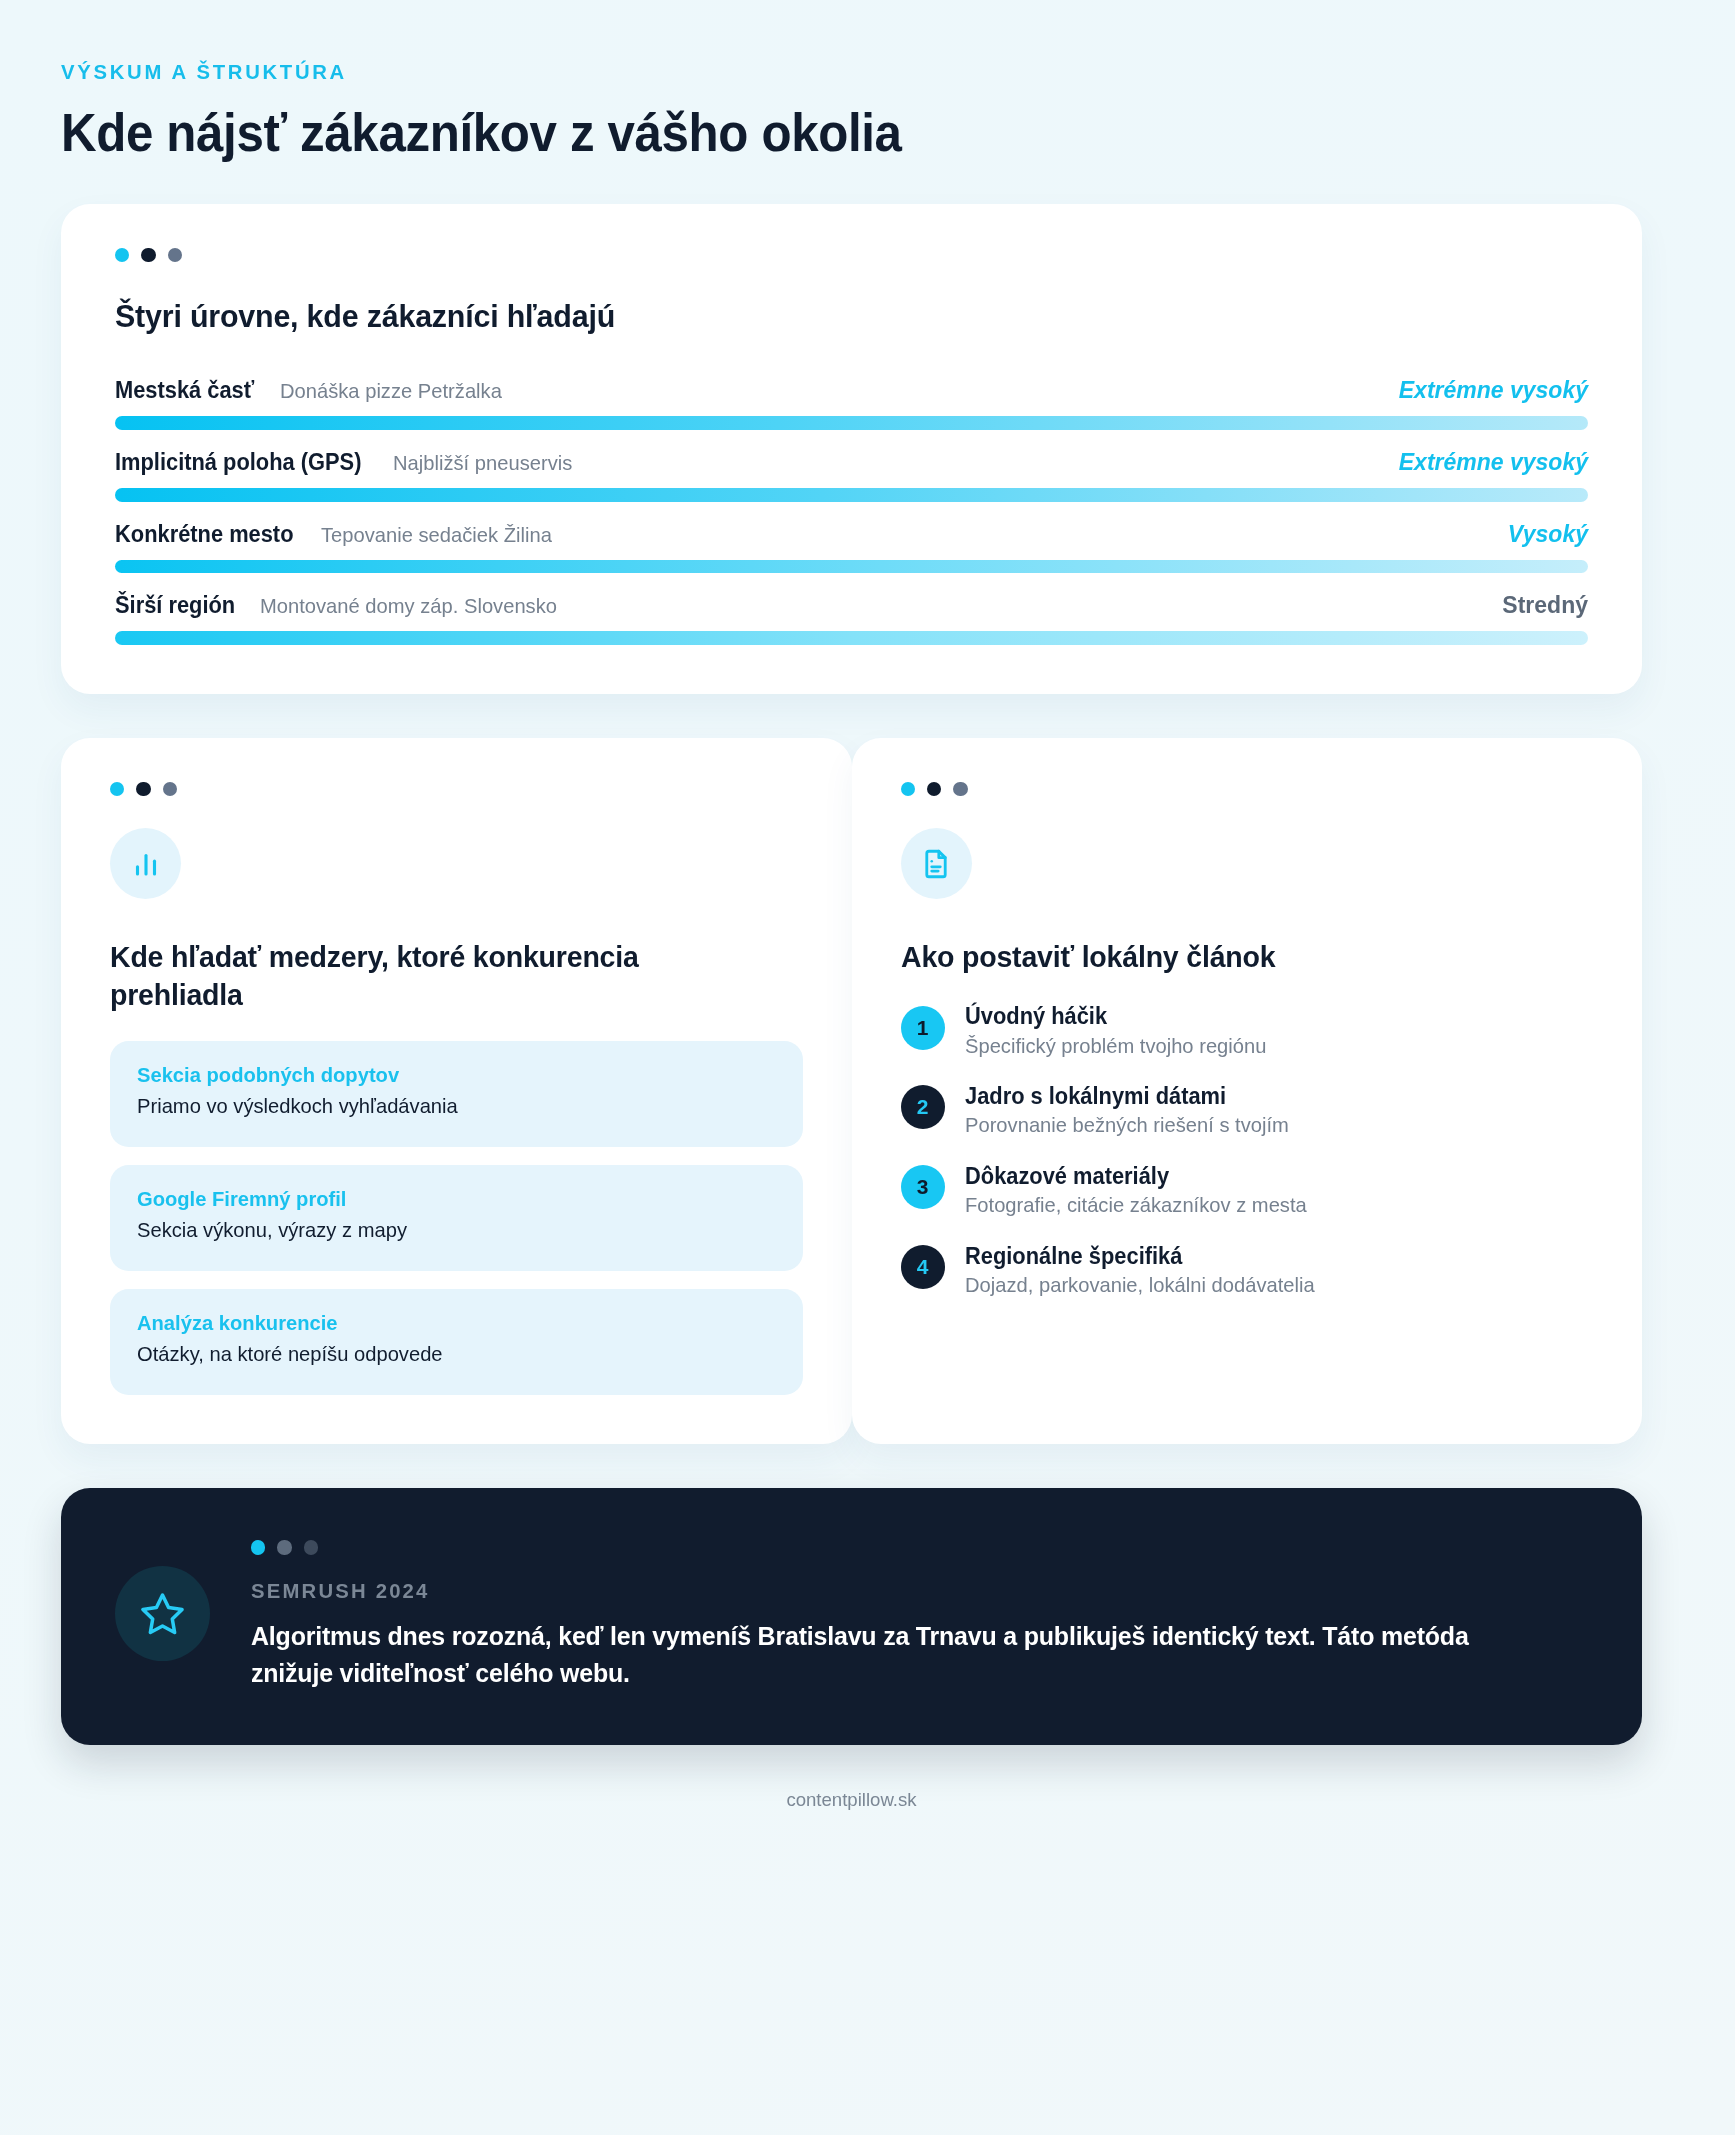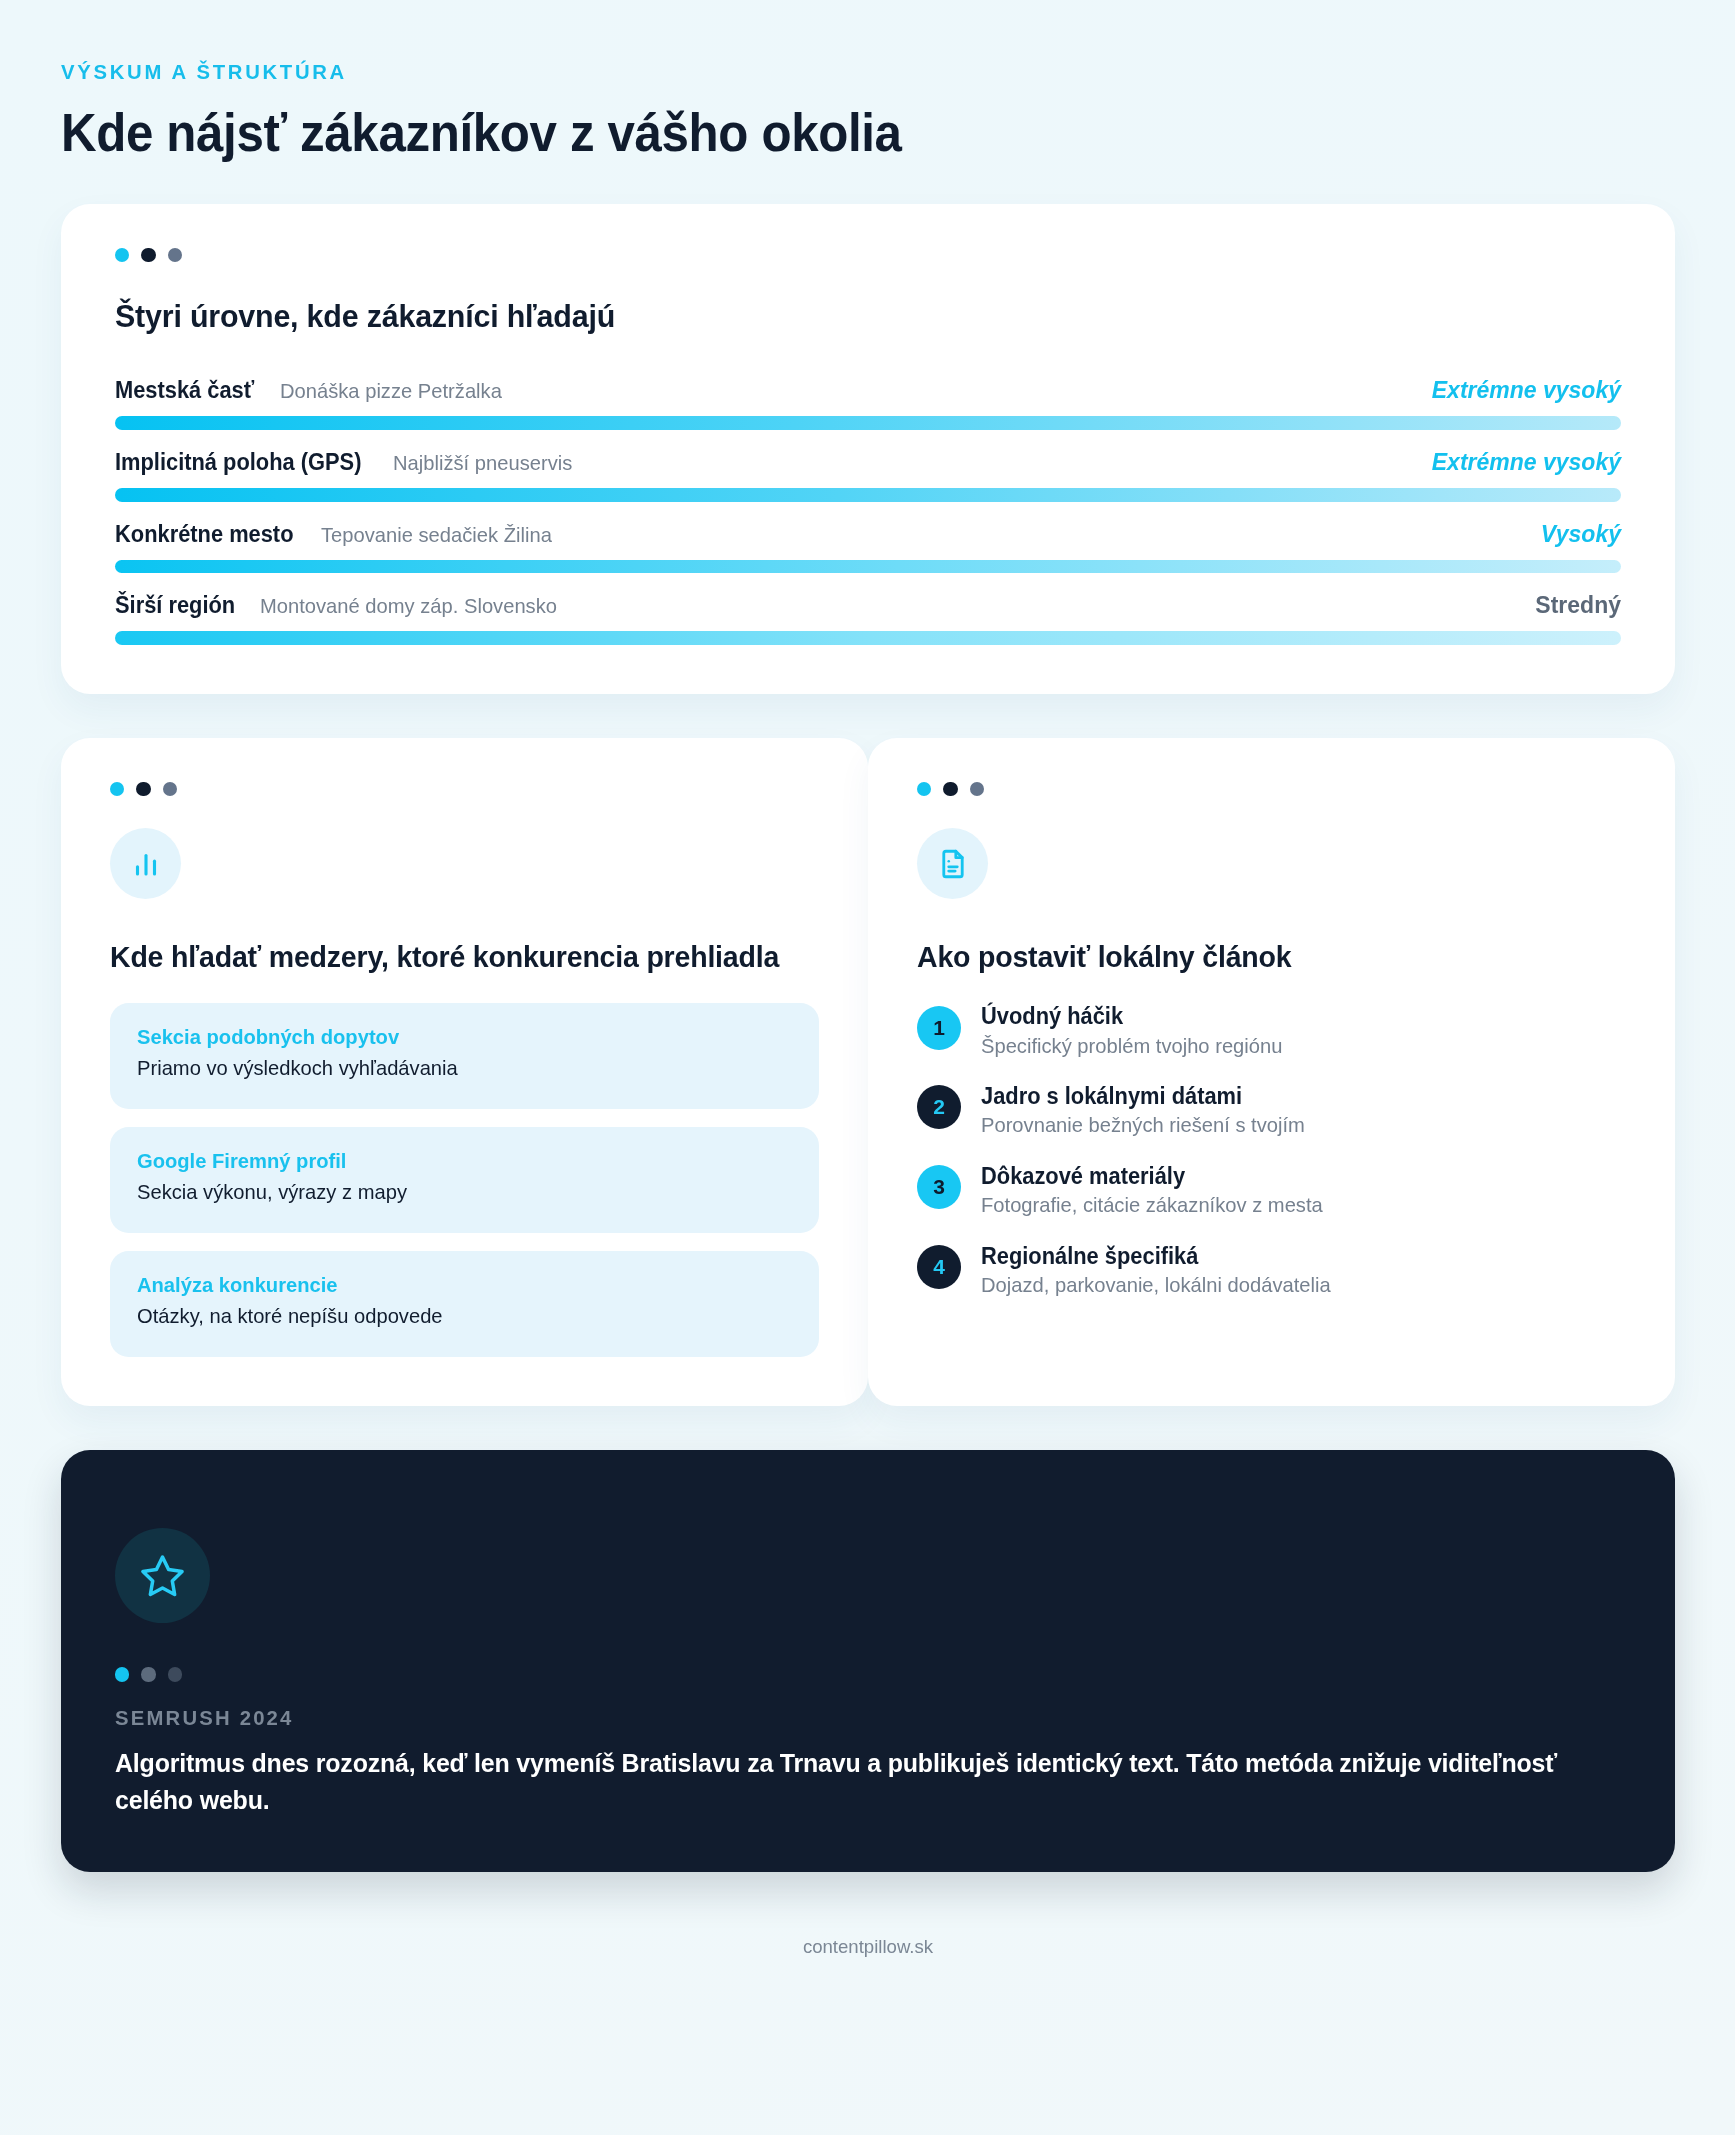--- a/index.html
+++ b/index.html
@@ -11,21 +11,21 @@
 
   body {
     font-family: "Liberation Sans", sans-serif;
     -webkit-font-smoothing: antialiased;
   }
 
   .page {
     width: 1736px;
     min-height: 2136px;
     background: linear-gradient(155deg, #edf8fb 0%, #eef8fb 40%, #f1f8fa 100%);
-    padding: 61px 61px 0 61px;
+    padding: 61px 94px 0 61px;
     position: relative;
   }
 
   
   .eyebrow {
     color: #17bdeb;
     font-size: 20.3px;
     font-weight: bold;
     letter-spacing: 2.7px;
     text-transform: uppercase;
@@ -186,23 +186,22 @@
   }
 
   
   .card-quote {
     background: #111c2e;
     border-radius: 29px;
     padding: 49px 54px 53px 54px;
     display: flex;
     gap: 41px;
     align-items: flex-start;
-    margin-bottom: 64px;
+    margin-bottom: 44px;
     box-shadow: 0 18.6px 39px rgba(16, 30, 48, 0.16);
-    flex-direction: column;
   }
   .star-circle {
     flex: 0 0 auto;
     width: 95px; height: 95px;
     border-radius: 50%;
     background: #113243;
     display: flex; align-items: center; justify-content: center;
     margin-top: 29px;
   }
   .quote-body { flex: 1; padding-top: 3.4px; }

